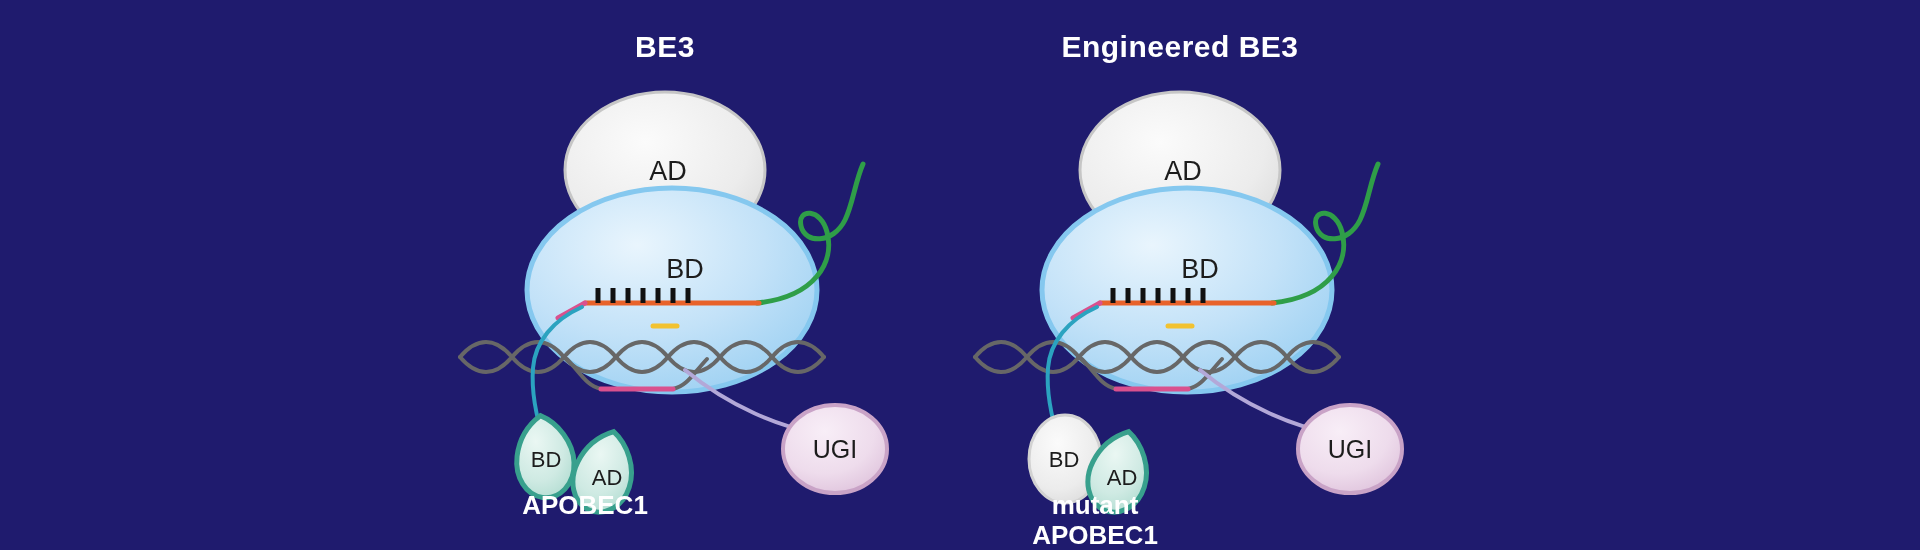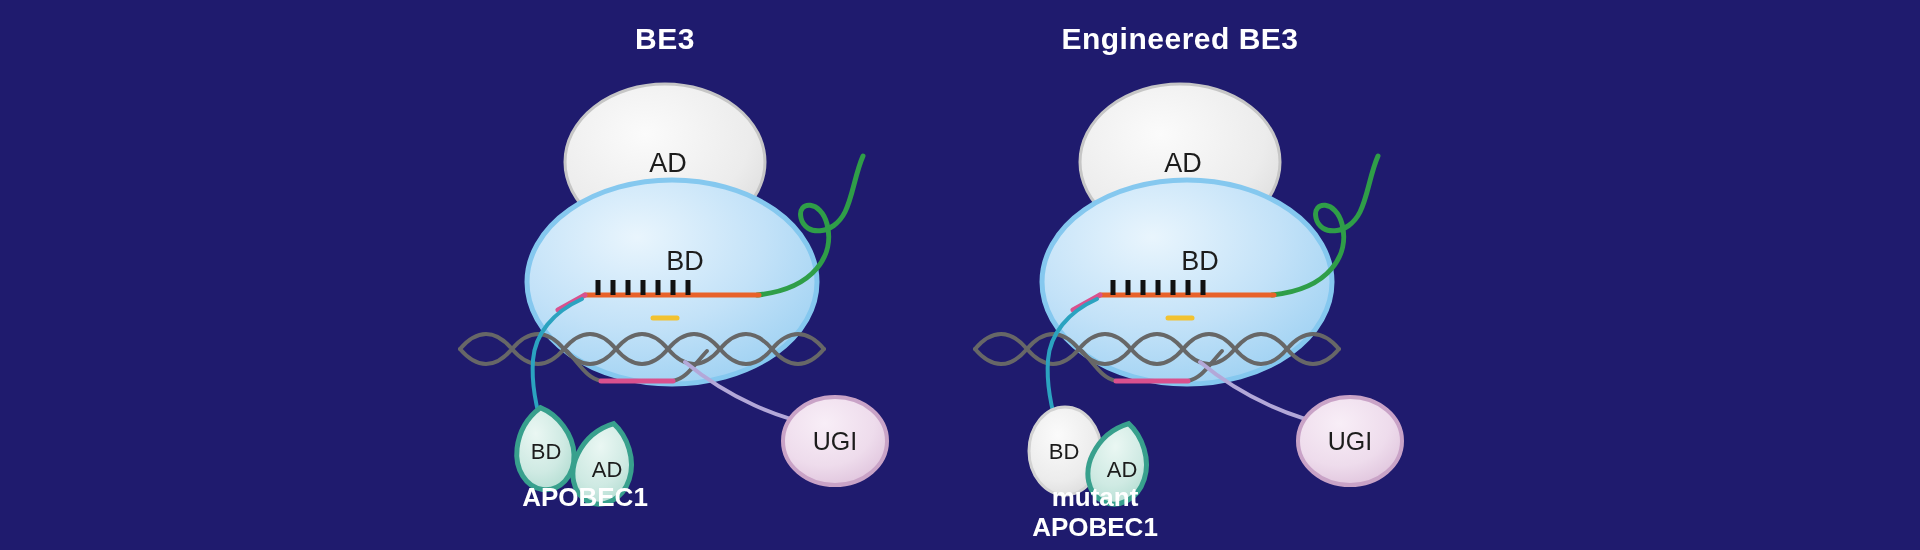--- a/index.html
+++ b/index.html
@@ -10,21 +10,21 @@
   }
   #canvas {
     position: relative;
     width: 1920px;
     height: 550px;
     background: #1f1b6e;
     overflow: hidden;
   }
   .panel {
     position: absolute;
-    top: 4px;
+    top: 12px;
     width: 560px;
     height: 434px;
   }
   #panel-be3 { left: 385px; }
   #panel-engineered { left: 900px; }
   .panel-title {
     position: absolute;
     top: 18px;
     left: 0;
     width: 100%;

